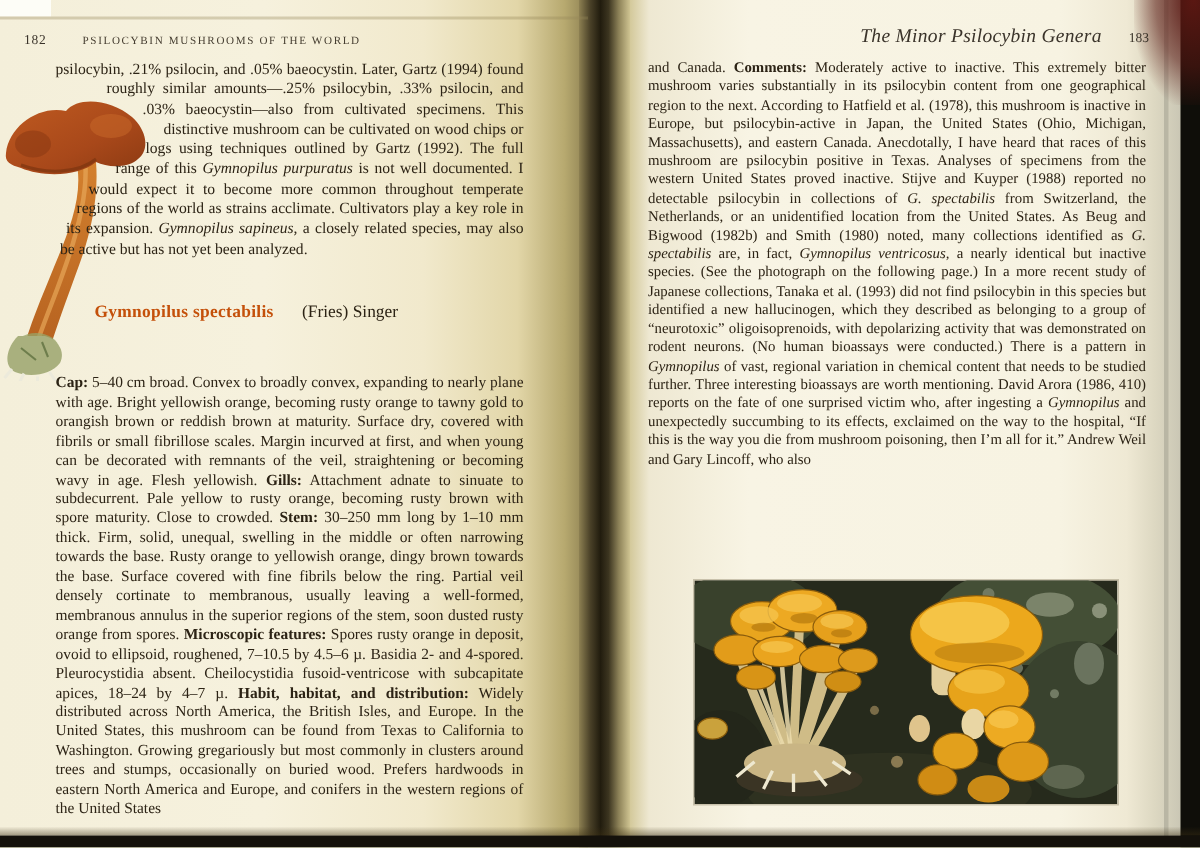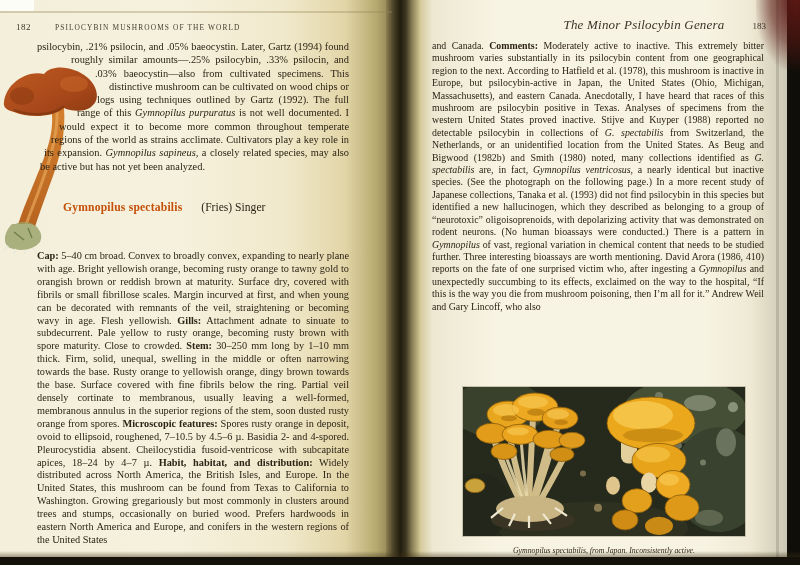--- a/index.html
+++ b/index.html
@@ -20,21 +20,21 @@
   .top-line{position:absolute;left:0;top:11px;width:392px;height:2px;background:rgba(150,135,90,.35);}
   .bottom-band{position:absolute;left:0;top:557px;width:800px;height:8px;background:#14110b;}
   .bottom-soft{position:absolute;left:0;top:551px;width:800px;height:6px;
     background:linear-gradient(180deg,rgba(60,48,20,0),rgba(60,48,20,.45));}
   
   .header-left{position:absolute;left:16px;top:16px;color:#3a332a;white-space:nowrap;}
   .header-left .pagenum{font-size:9px;letter-spacing:.5px;}
   .header-left .runhead{font-size:7.4px;letter-spacing:1.1px;margin-left:20px;color:#453d30;}
   .header-right{position:absolute;left:14px;top:15px;width:334px;text-align:right;color:#3a332a;white-space:nowrap;}
   .header-right .runhead{font-style:italic;font-size:13px;letter-spacing:.2px;}
-  .header-right .pagenum{font-size:9px;margin-left:24px;}
+  .header-right .pagenum{font-size:9px;margin-left:14px;}
   
   .intro{position:absolute;left:37px;top:40px;width:312px;
     font-size:10.4px;line-height:13.3px;color:#2c2315;text-align:justify;}
   .sp{float:left;clear:left;height:13.3px;}
   .species-heading{position:absolute;left:37px;top:201px;width:312px;padding-left:26px;box-sizing:border-box;
     font-size:11.6px;}
   .species-heading .species{font-weight:700;color:#c4500a;letter-spacing:.2px;}
   .species-heading .authority{color:#2c2315;margin-left:16px;}
   .common-names{position:absolute;left:37px;top:217px;width:305px;padding-left:21px;box-sizing:border-box;
     font-size:10.4px;line-height:13.3px;color:#2c2315;}
@@ -197,15 +197,14 @@
       <ellipse cx="206" cy="92" rx="10" ry="6" fill="#f6c44c" opacity="0.8"></ellipse>
       <ellipse cx="219" cy="120" rx="17" ry="13" fill="#de9918" stroke="#8a5c0c" stroke-width="0.8"></ellipse>
       <ellipse cx="174" cy="113" rx="15" ry="12" fill="#e2a01c" stroke="#8a5c0c" stroke-width="0.8"></ellipse>
       <ellipse cx="162" cy="132" rx="13" ry="10" fill="#d08c14" stroke="#8a5c0c" stroke-width="0.8"></ellipse>
       <ellipse cx="196" cy="138" rx="14" ry="9" fill="#c98a16"></ellipse>
       <ellipse cx="150" cy="98" rx="7" ry="9" fill="#dfc48c"></ellipse>
       <circle cx="135" cy="120" r="4" fill="#8a7a52"></circle>
       <circle cx="120" cy="86" r="3" fill="#7a6c48"></circle>
     </svg>
 
-    <div class="caption"><span class="r-i">Gymnopilus spectabilis,</span><span> from Japan. Inconsistently active.</span></div>
   </div>
 </div>
 
 </body></html>

